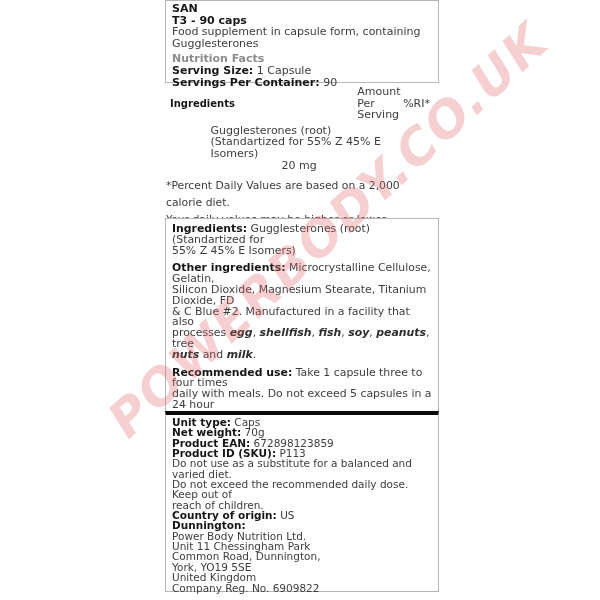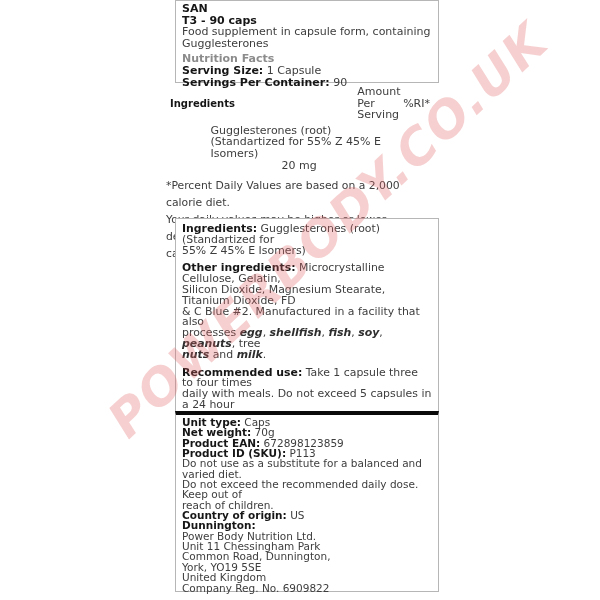--- a/index.html
+++ b/index.html
@@ -2,21 +2,21 @@
 <html><head>
 <meta charset="utf-8">
 <style>
   html,body{margin:0;padding:0;}
   body{
     width:600px;height:600px;background:#ffffff;position:relative;overflow:hidden;
     font-family:"DejaVu Sans","Liberation Sans",sans-serif;
     font-size:11px;line-height:11.6px;color:#3d3d3d;
   }
   .label{position:absolute;left:163px;top:0;width:276px;height:600px;}
-  .box{border:1px solid #b6b6b6;background:#fff;box-sizing:border-box;position:absolute;left:12px;right:0;}
+  .box{border:1px solid #b6b6b6;background:#fff;box-sizing:border-box;position:absolute;left:2px;right:0;}
 
   .top-box{top:0;height:83px;padding:2px 6px;}
   .top-box .line{white-space:pre-wrap;}
   .top-box .line:nth-child(4){margin-top:4px;}
 
   .facts-table{position:absolute;top:84px;left:0;right:0;padding:2px 0 0 7px;box-sizing:border-box;}
   .facts-row{display:flex;align-items:center;}
   .facts-row .name{width:188px;white-space:pre-line;}
   .facts-row .amount{width:46px;white-space:pre-line;}
   .facts-row .ri{width:36px;}

